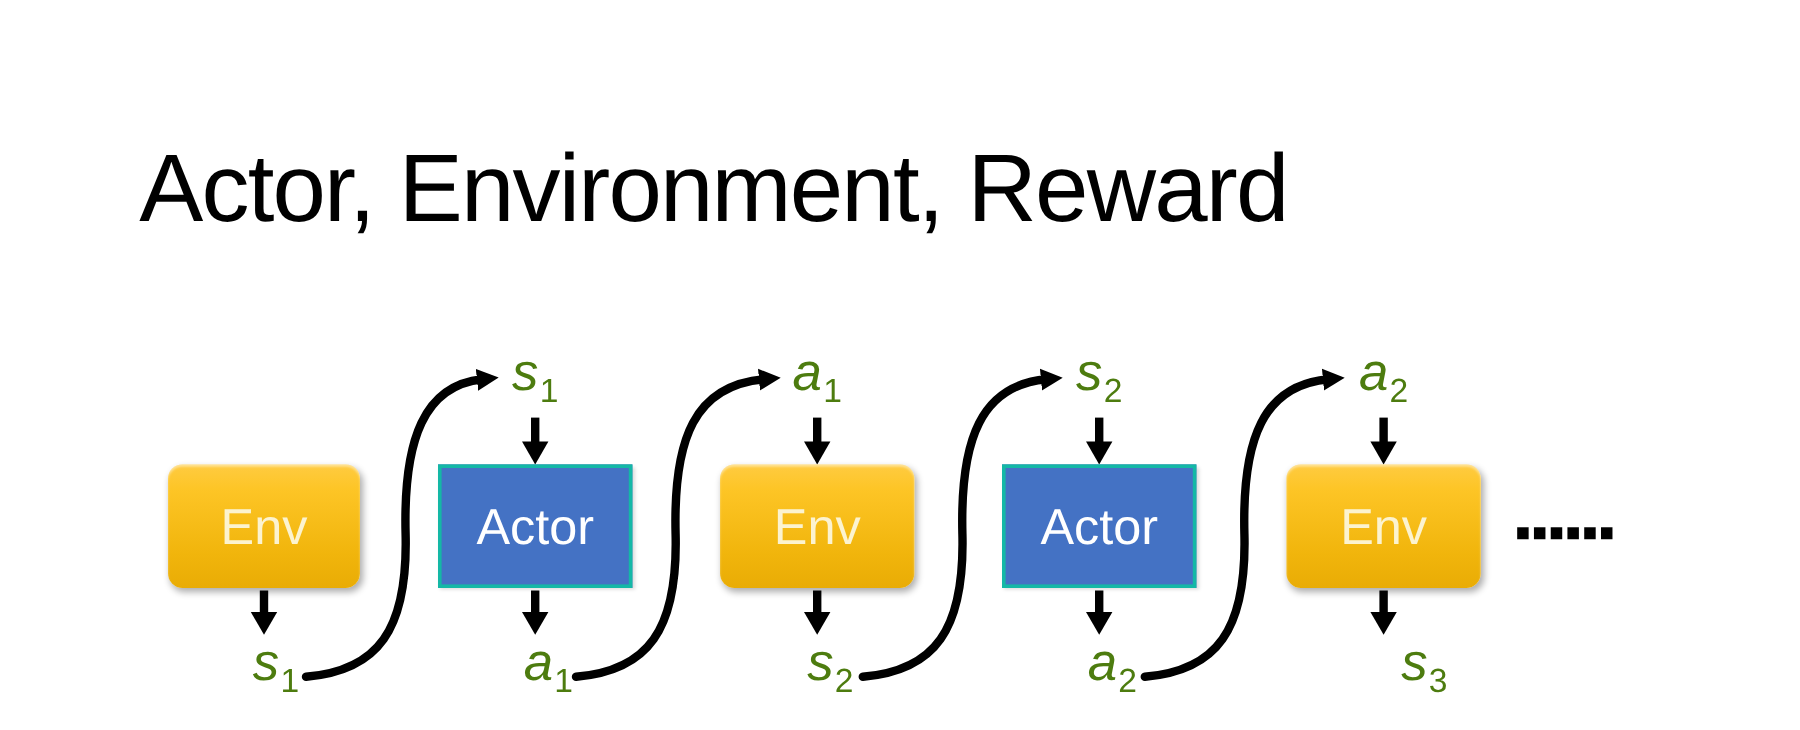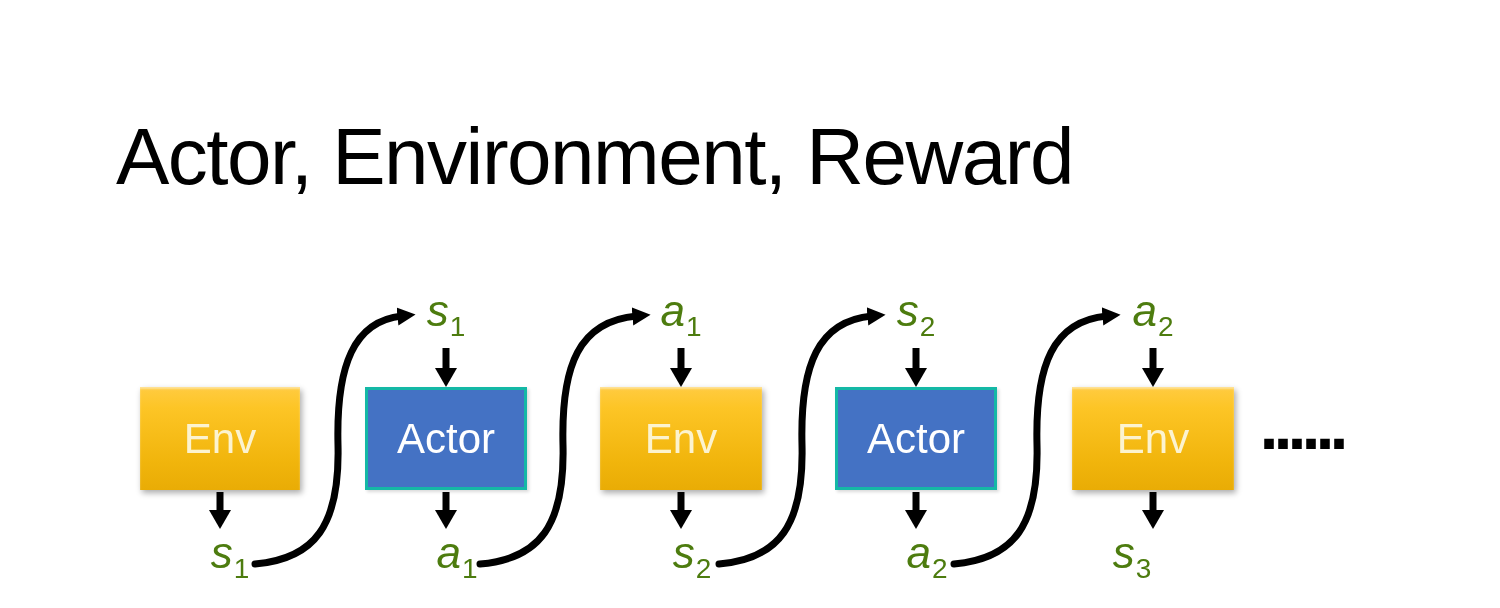--- a/index.html
+++ b/index.html
@@ -30,21 +30,21 @@
   .box{
     position:absolute;
     top:387px;height:103px;
     display:flex;align-items:center;justify-content:center;
     font-size:42px;line-height:1;
     box-sizing:border-box;
   }
   .env{
     background:linear-gradient(180deg,#FFCB41 0%,#FDC526 20%,#F1B50C 72%,#E9AC05 100%);
     color:#FCF3CF;
-    border-radius:0;
+    border-radius:12px;
     box-shadow:2px 3px 6px rgba(0,0,0,0.33), inset 0 2px 2px rgba(255,255,255,0.45);
   }
   .actor{
     background:#4472C4;
     border:3px solid #14b8a6;
     color:#FFFFFF;
     box-shadow:2px 2px 3px rgba(0,0,0,0.15);
   }
   .mlabel{
     position:absolute;
@@ -159,19 +159,19 @@
   </div>
   <div class="mlabel bottom-label" style="left:457px;">
     <span class="base">a</span><span class="sub">1</span>
   </div>
   <div class="mlabel bottom-label" style="left:692px;">
     <span class="base">s</span><span class="sub">2</span>
   </div>
   <div class="mlabel bottom-label" style="left:927px;">
     <span class="base">a</span><span class="sub">2</span>
   </div>
-  <div class="mlabel bottom-label" style="left:1132px;">
+  <div class="mlabel bottom-label" style="left:1187px;">
     <span class="base">s</span><span class="sub">3</span>
   </div>
 
   <div class="ellipsis">……</div>
 
 </div>
 
 </body></html>

